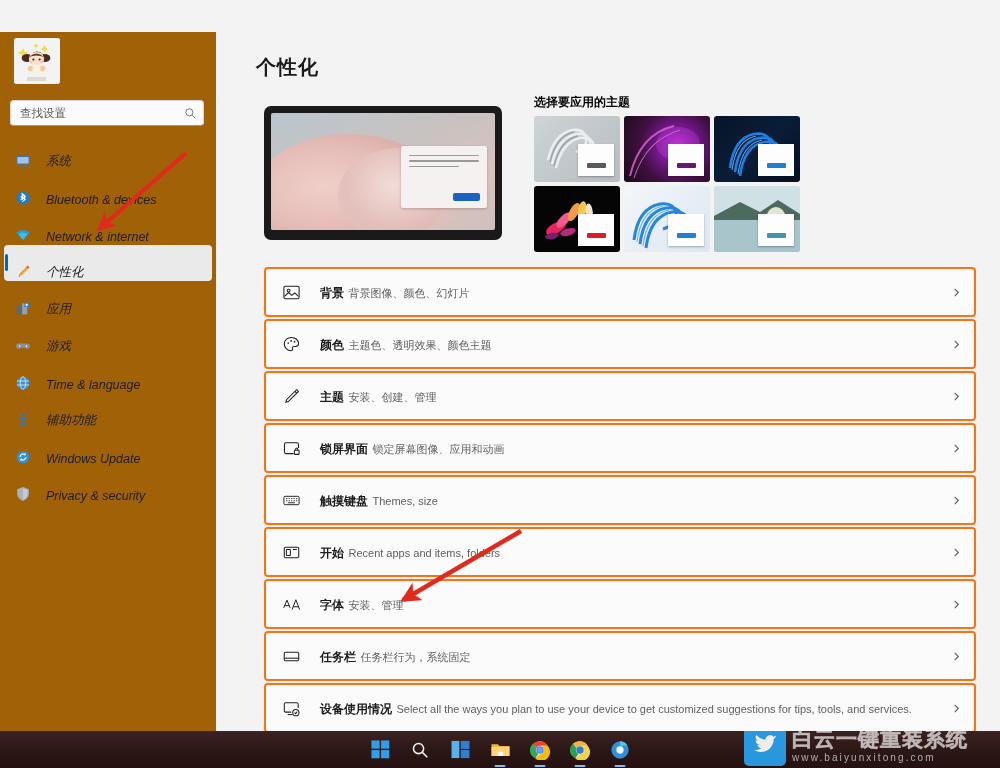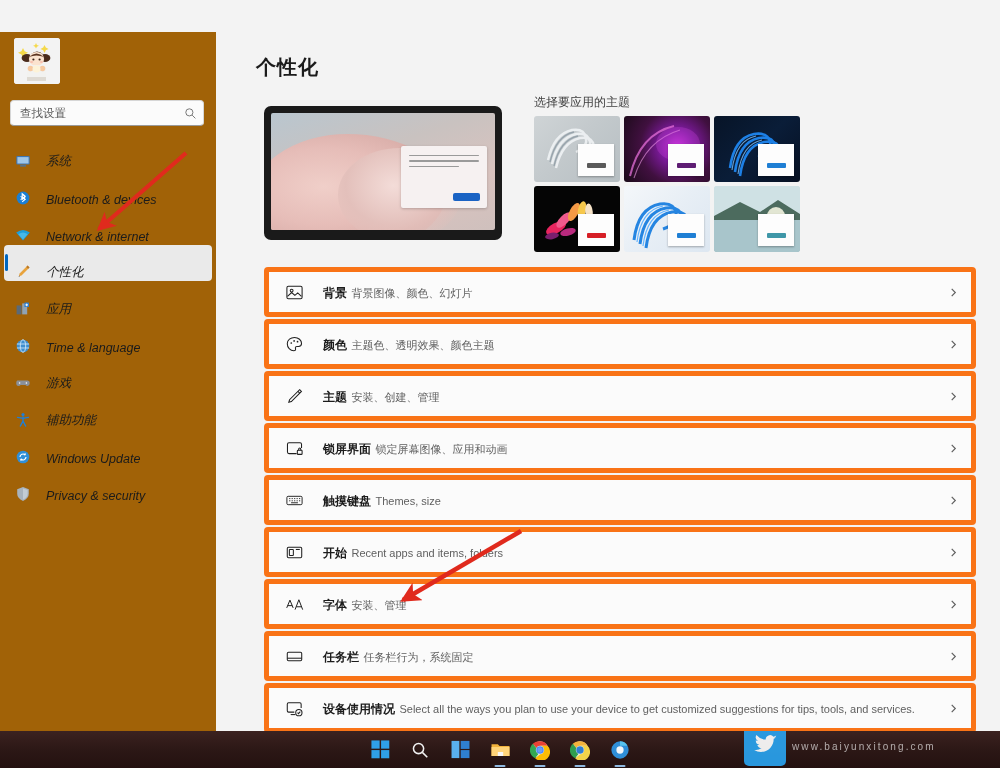--- a/index.html
+++ b/index.html
@@ -151,21 +151,21 @@
   .mini-line { height: 1.5px; background: #9a9a9a; margin-bottom: 4px; border-radius: 1px; }
   .mini-btn {
     position: absolute; right: 7px; bottom: 7px;
     width: 27px; height: 8px;
     background: #1a63c4; border-radius: 2px;
   }
 
   
   .theme-head {
     position: absolute; left: 318px; top: 62px;
-    font-size: 12px; font-weight: normal; color: #404040;
+    font-size: 12px; font-weight: bold; color: #000000;
   }
   .theme-grid {
     position: absolute; left: 318px; top: 84px;
     display: grid;
     grid-template-columns: repeat(3, 86px);
     grid-template-rows: repeat(2, 66px);
     gap: 4px 4px;
   }
   .theme-card {
     position: relative;
@@ -188,21 +188,21 @@
 
   
   .cards {
     position: absolute; left: 48px; top: 235px;
     width: 712px;
   }
   .card {
     position: relative;
     height: 50px;
     background: #fbfbfb;
-    border: 5px solid #f97316;
+    border: 2px solid #f97316;
     border-radius: 4px;
     margin-bottom: 2px;
     display: flex; align-items: center;
     padding: 0 12px 0 14px;
     cursor: pointer;
   }
   .card-ico {
     width: 22px; height: 22px; flex: 0 0 22px;
     margin-right: 18px;
     display: flex; align-items: center; justify-content: center;
@@ -371,37 +371,37 @@
               <path d="M11.7 2.6v2.6M10.4 3.9h2.6" stroke="#fff" stroke-width="1"></path>
             </svg>
         </span>
         <span class="nav-label">应用</span>
       </div>
 
 
       <div class="navitem">
         <span class="nav-ico">
           <svg viewBox="0 0 16 16">
+              <path d="M3.4 5.4h9.2q2.2 0 2.2 2.6t-2.2 2.9q-1.5 0-2.1-1h-4.9q-.6 1-2.1 1Q1.2 10.9 1.2 8t2.2-2.6z" fill="#8a9099"></path>
+              <circle cx="4.6" cy="8" r=".8" fill="#fff"></circle>
+              <circle cx="11.4" cy="8" r=".8" fill="#fff"></circle>
+            </svg>
+        </span>
+        <span class="nav-label">游戏</span>
+      </div>
+
+      <div class="navitem">
+        <span class="nav-ico">
+          <svg viewBox="0 0 16 16">
               <circle cx="8" cy="8" r="6.3" fill="#3f8fd0"></circle>
               <ellipse cx="8" cy="8" rx="2.7" ry="6.3" fill="none" stroke="#cde5f7" stroke-width=".9"></ellipse>
               <path d="M1.9 6h12.2M1.9 10h12.2" stroke="#cde5f7" stroke-width=".9"></path>
             </svg>
         </span>
         <span class="nav-label">Time &amp; language</span>
-      </div>
-
-      <div class="navitem">
-        <span class="nav-ico">
-          <svg viewBox="0 0 16 16">
-              <path d="M3.4 5.4h9.2q2.2 0 2.2 2.6t-2.2 2.9q-1.5 0-2.1-1h-4.9q-.6 1-2.1 1Q1.2 10.9 1.2 8t2.2-2.6z" fill="#8a9099"></path>
-              <circle cx="4.6" cy="8" r=".8" fill="#fff"></circle>
-              <circle cx="11.4" cy="8" r=".8" fill="#fff"></circle>
-            </svg>
-        </span>
-        <span class="nav-label">游戏</span>
       </div>
 
       <div class="navitem">
         <span class="nav-ico">
           <svg viewBox="0 0 16 16">
               <circle cx="8" cy="2.6" r="1.6" fill="#1f7fd4"></circle>
               <path d="M2.6 5.4 q5.4 1.6 10.8 0" stroke="#1f7fd4" stroke-width="1.5" fill="none" stroke-linecap="round"></path>
               <path d="M8 5v4M8 9l-2.6 5M8 9l2.6 5" stroke="#1f7fd4" stroke-width="1.5" fill="none" stroke-linecap="round"></path>
             </svg>
         </span>
@@ -799,18 +799,19 @@
 
     </div>
 
     <div class="watermark">
       <div class="wm-bird">
         <svg viewBox="0 0 24 24" width="26" height="26" fill="#ffffff">
           <path d="M23 4.9a8.3 8.3 0 0 1-2.4.7 4.2 4.2 0 0 0 1.8-2.3 8.3 8.3 0 0 1-2.6 1A4.1 4.1 0 0 0 12.6 7a11.7 11.7 0 0 1-8.5-4.3 4.1 4.1 0 0 0 1.3 5.5A4 4 0 0 1 3.5 7.7v.1a4.1 4.1 0 0 0 3.3 4 4.2 4.2 0 0 1-1.9.1 4.1 4.1 0 0 0 3.9 2.9A8.3 8.3 0 0 1 2 16.5a11.7 11.7 0 0 0 6.3 1.9c7.6 0 11.7-6.3 11.7-11.7v-.5A8.4 8.4 0 0 0 23 4.9z"></path>
         </svg>
       </div>
       <div class="wm-text">
+        <div class="wm-main">白云一键重装系统</div>
         <div class="wm-sub">www.baiyunxitong.com</div>
       </div>
     </div>
   </div>
 
 </div>
 
 </body></html>

